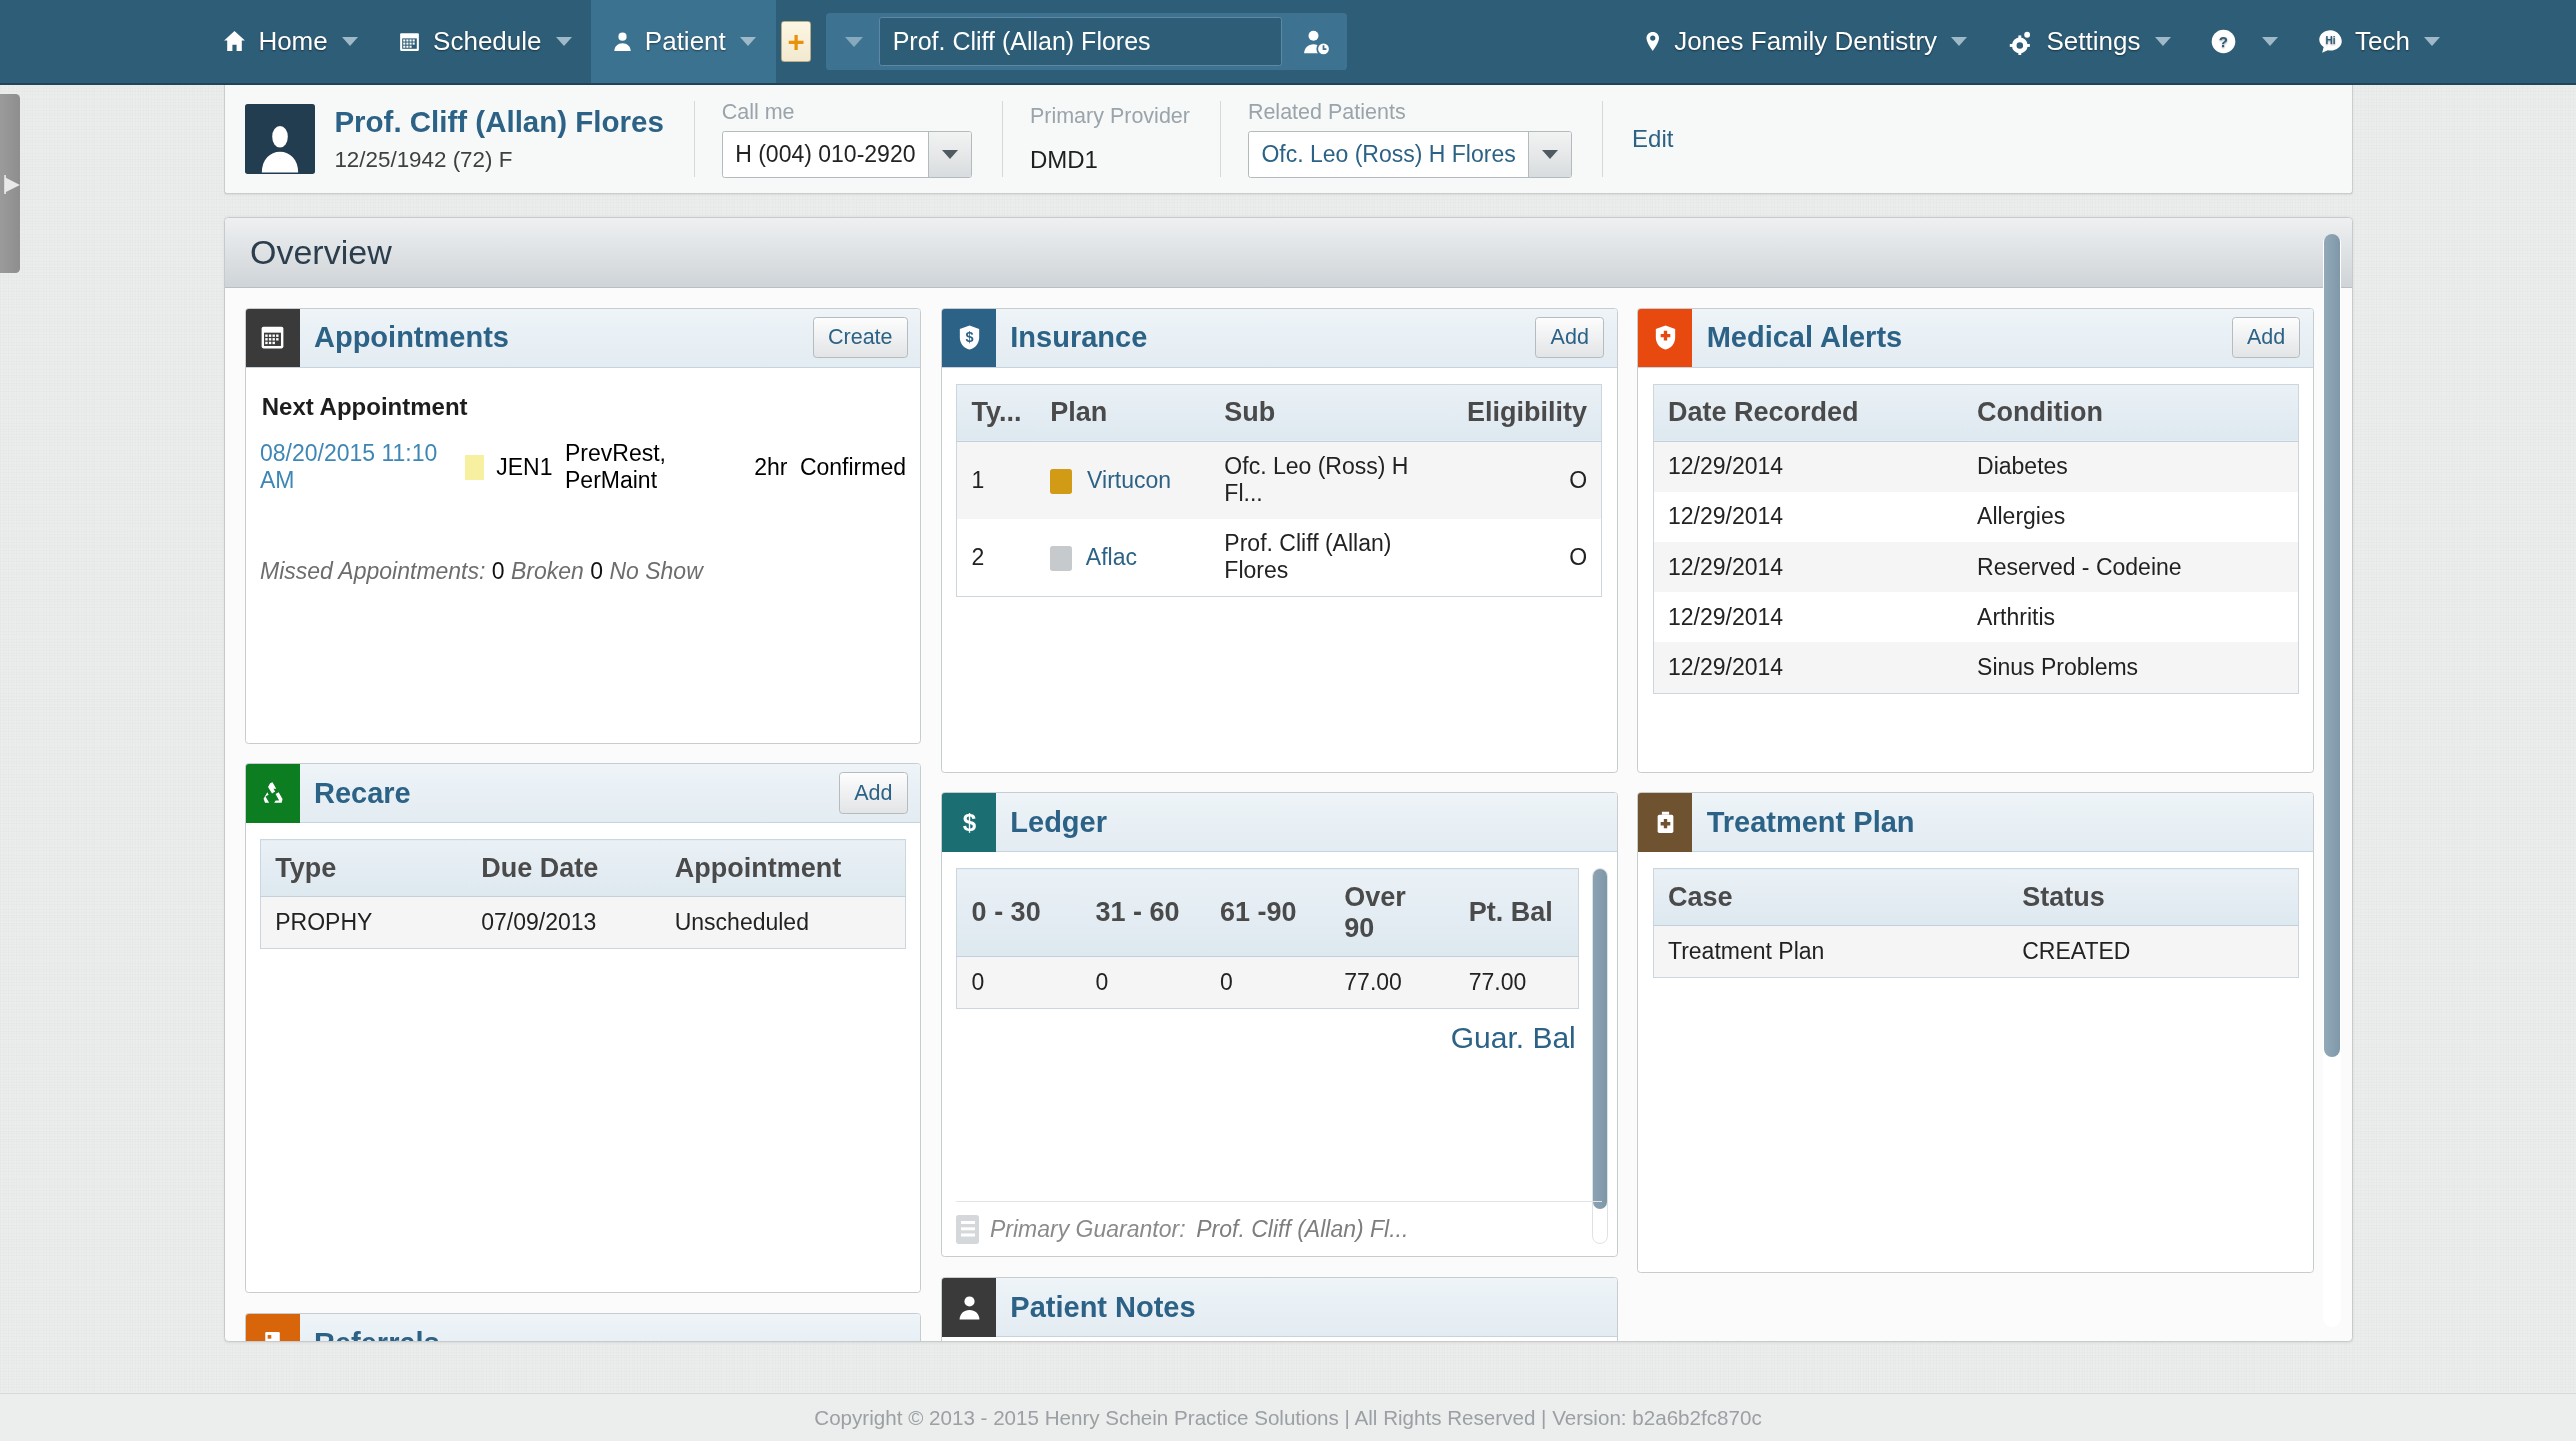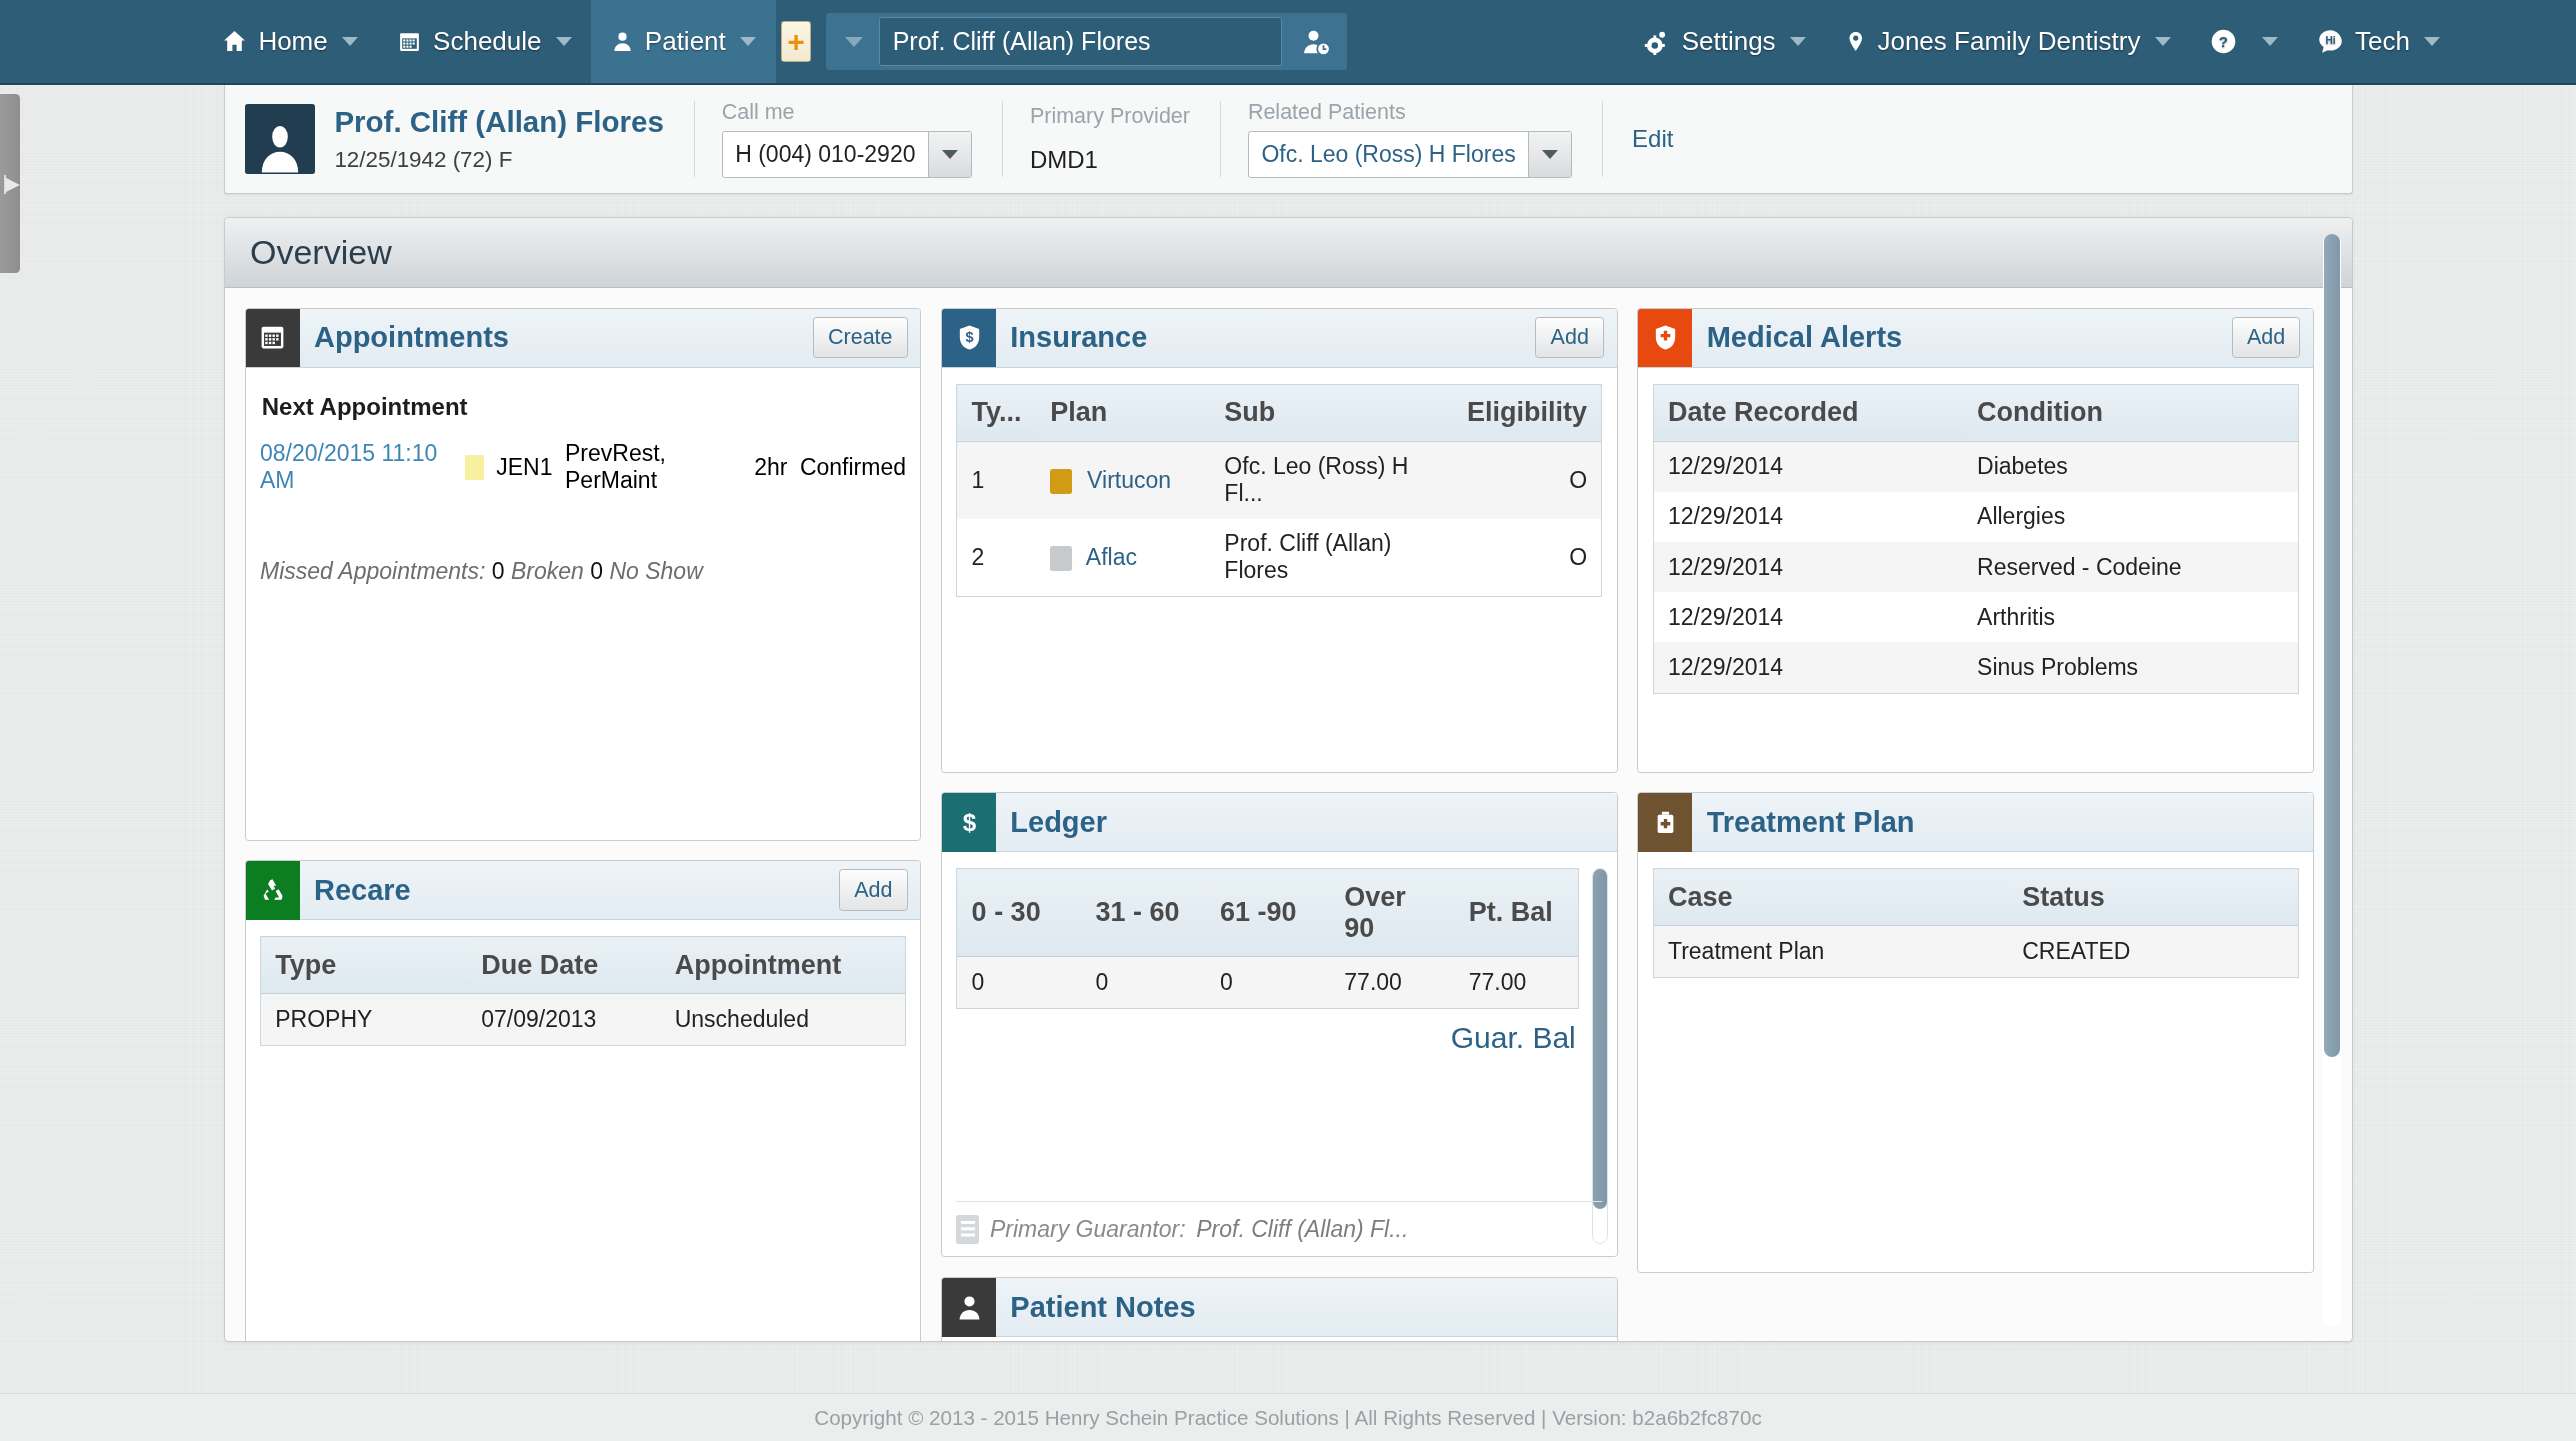--- a/index.html
+++ b/index.html
@@ -273,47 +273,47 @@
           <path d="M18 14.6v3h2.3" stroke="#3d7290" stroke-width="1.4" fill="none"></path>
         </svg>
     </div>
   </div>
 
   <div class="nav-spacer"></div>
 
   <div class="nav-right">
     <div class="navitem">
       <span class="ico">
+        <svg width="21.5" height="27" viewBox="0 0 24 24" fill="#fff">
+            <path d="M12 1.5C8 1.5 5 4.5 5 8.4c0 5 7 14.1 7 14.1s7-9.1 7-14.1c0-3.9-3-6.9-7-6.9zm0 9.6a2.9 2.9 0 1 1 0-5.8 2.9 2.9 0 0 1 0 5.8z"></path>
+          </svg>
+      </span>
+      <span>Jones Family Dentistry</span>
+      <span class="caret"></span>
+    </div>
+
+    <div class="navitem">
+      <span class="ico">
         <svg width="29" height="27" viewBox="0 0 24 24" fill="#fff">
             <circle cx="17" cy="6" r="2.6"></circle>
             <path d="M10.5 22.5a7 7 0 1 0 0-14 7 7 0 0 0 0 14zm0-4.1a2.9 2.9 0 1 1 0-5.8 2.9 2.9 0 0 1 0 5.8z"></path>
             <g>
               <rect x="9.2" y="6.6" width="2.6" height="3.4"></rect>
               <rect x="9.2" y="21" width="2.6" height="3.4"></rect>
               <rect x="1.6" y="14.2" width="3.4" height="2.6"></rect>
               <rect x="16" y="14.2" width="3.4" height="2.6"></rect>
             </g>
           </svg>
       </span>
       <span>Settings</span>
       <span class="caret"></span>
     </div>
 
     <div class="navitem">
       <span class="ico">
-        <svg width="21.5" height="27" viewBox="0 0 24 24" fill="#fff">
-            <path d="M12 1.5C8 1.5 5 4.5 5 8.4c0 5 7 14.1 7 14.1s7-9.1 7-14.1c0-3.9-3-6.9-7-6.9zm0 9.6a2.9 2.9 0 1 1 0-5.8 2.9 2.9 0 0 1 0 5.8z"></path>
-          </svg>
-      </span>
-      <span>Jones Family Dentistry</span>
-      <span class="caret"></span>
-    </div>
-
-    <div class="navitem">
-      <span class="ico">
         <svg width="27" height="27" viewBox="0 0 24 24" fill="#fff" style="font-size:29px">
             <circle cx="12" cy="12" r="10.5"></circle>
             <text x="12" y="17" font-size="13.5" font-weight="bold" text-anchor="middle" fill="#2d5d77" font-family="Liberation Sans, sans-serif">?</text>
           </svg>
       </span>
       <span></span>
       <span class="caret"></span>
     </div>
 
     <div class="navitem">
@@ -379,21 +379,21 @@
     <div class="editlink">Edit</div>
   </div>
 
   <div class="ovwrap">
     <div class="ovtitle">Overview</div>
 
     <div class="grid">
 
       <div class="col">
 
-        <div class="panel" style="height:533px">
+        <div class="panel" style="height:436px">
           <div class="p-head">
             <div class="p-icon" style="background:#3a3a3a">
               <svg viewBox="0 0 24 24">
                   <rect x="3" y="3" width="18" height="18" rx="1.5"></rect>
                   <rect x="5" y="8" width="14" height="11" fill="#3a3a3a"></rect>
                   <g fill="#fff">
                     <rect x="6" y="9.5" width="2" height="2"></rect>
                     <rect x="9" y="9.5" width="2" height="2"></rect>
                     <rect x="12" y="9.5" width="2" height="2"></rect>
                     <rect x="15" y="9.5" width="2" height="2"></rect>

